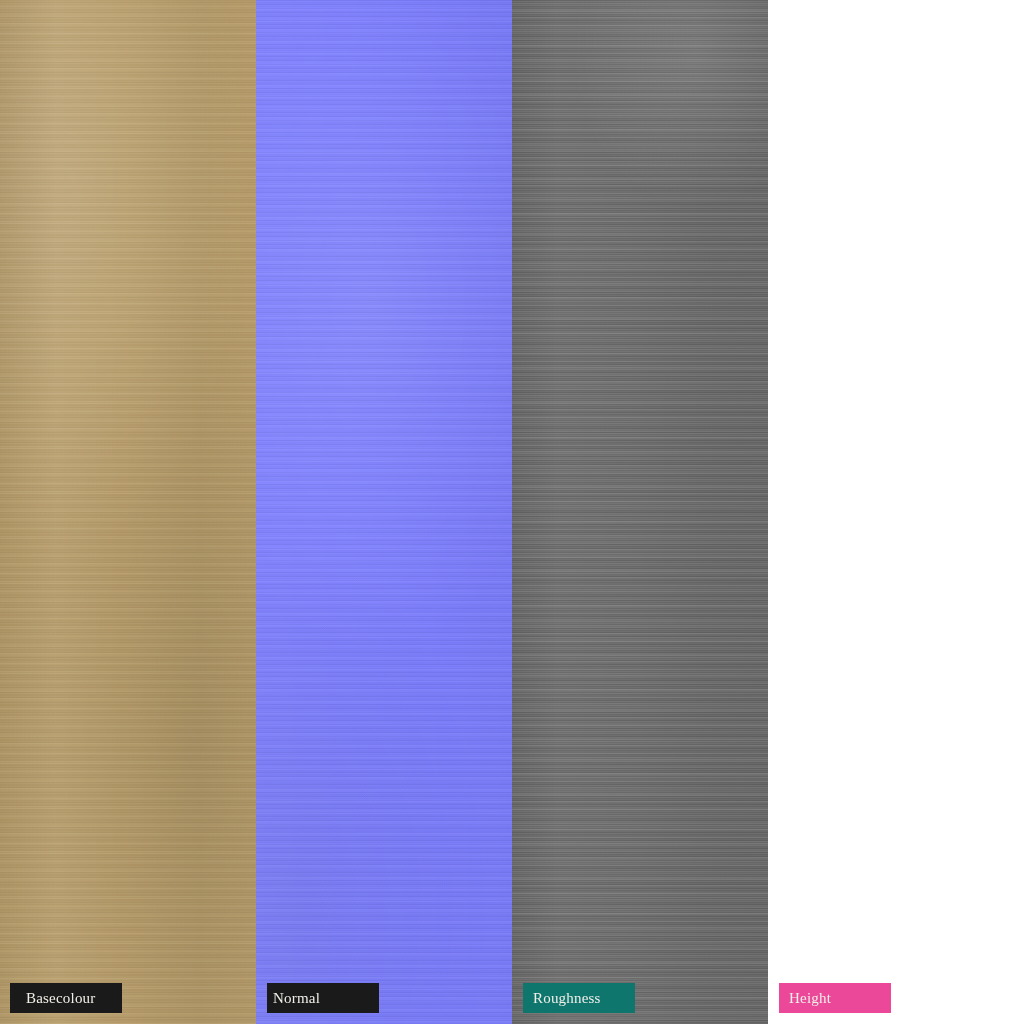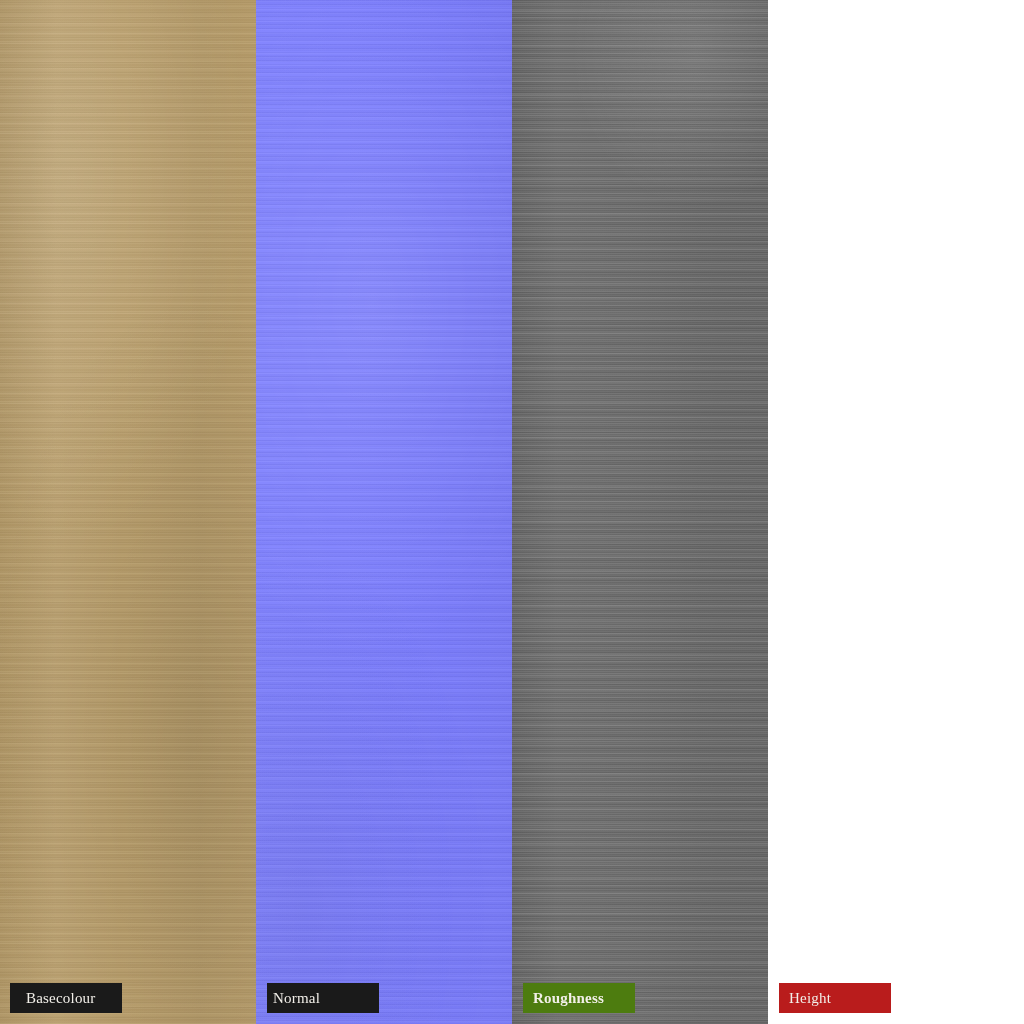--- a/index.html
+++ b/index.html
@@ -198,17 +198,17 @@
     <div class="grain"></div>
     <div class="sheen"></div>
   </div>
 
   <div class="panel panel-height" style="left: 768px; width: 256px; background-color: rgb(255, 255, 255);"></div>
 
   <div class="caption caption-basecolour" style="background: rgb(26, 26, 26); color: rgb(242, 239, 233); padding-left: 16px;">Basecolour</div>
 
   <div class="caption caption-normal" style="background: rgb(26, 26, 26); color: rgb(242, 239, 233); padding-left: 6px;">Normal</div>
 
-  <div class="caption caption-roughness" style="background: #4d7c0f; color: rgb(242, 239, 233); font-weight: bold;">Roughness</div>
-
-  <div class="caption caption-height" style="background: #b91c1c; color: rgb(242, 239, 233);">Height</div>
+  <div class="caption caption-roughness" style="background: #0f766e; color: rgb(242, 239, 233);">Roughness</div>
+
+  <div class="caption caption-height" style="background: #ec4899; color: rgb(242, 239, 233);">Height</div>
 
 </div>
 
 </body></html>

